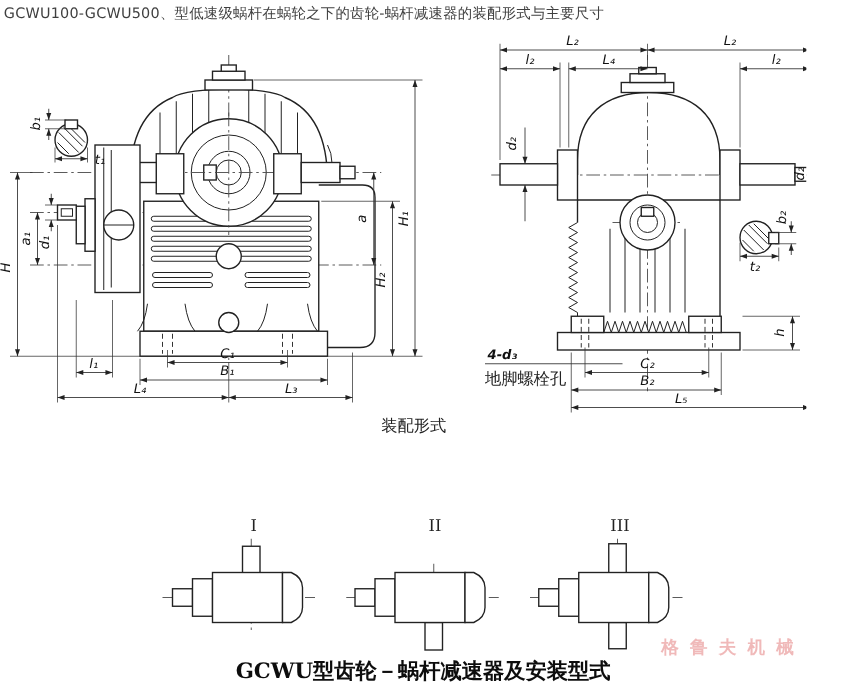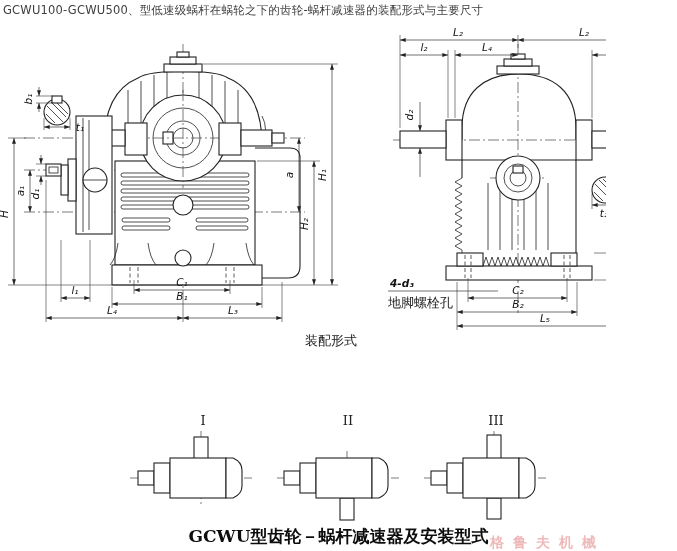--- a/index.html
+++ b/index.html
@@ -1,25 +1,25 @@
 <!DOCTYPE html>
 <html><head>
 <meta charset="utf-8">
 <style>
   html,body{margin:0;padding:0;background:#fff;}
   #page{position:relative;width:606px;height:551px;background:#fff;overflow:hidden;
-        font-family:"DejaVu Sans",sans-serif;}
+        font-family:"DejaVu Sans",sans-serif;padding-left:39px;}
   #hdr{position:absolute;left:3px;top:3px;width:670px;font-size:11.5px;color:#3f3f3f;
        letter-spacing:.2px;white-space:nowrap;}
   #main-svg{position:absolute;left:0;top:28px;}
   #mount-svg{position:absolute;left:0;top:407px;}
   #ftr{position:absolute;left:0;top:525px;width:677px;text-align:center;
        font-family:"DejaVu Serif","DejaVu Sans",serif;font-weight:bold;font-size:17px;color:#0d0d0d;}
   #wm{position:absolute;right:1px;top:511px;text-align:right;line-height:1.1;}
-  #wm .b{font-size:14px;font-weight:bold;color:#f0b9b9;letter-spacing:9px;font-family:"DejaVu Serif",serif;margin-top:24px;}
+  #wm .b{font-size:14px;font-weight:bold;color:#f0b9b9;letter-spacing:9px;font-family:"DejaVu Serif",serif;}
   #wm .u{font-size:14px;color:#cbcbcb;letter-spacing:1.5px;}
   .out{stroke:#222;stroke-width:1.1;fill:none;stroke-linejoin:round;}
   .thin{stroke:#222;stroke-width:.8;fill:none;}
   .wf{fill:#fff;stroke:#222;stroke-width:1.1;}
   .cl{stroke:#444;stroke-width:.7;fill:none;stroke-dasharray:11 3 2 3;}
   .dash{stroke:#333;stroke-width:.8;fill:none;stroke-dasharray:4 2.5;}
   .dim{stroke:#333;stroke-width:.7;fill:none;}
   .ext{stroke:#333;stroke-width:.6;fill:none;}
   text.dl{font:italic 10.5px "DejaVu Sans",sans-serif;fill:#111;}
   text.cap{font:13px "DejaVu Sans",sans-serif;fill:#222;}

